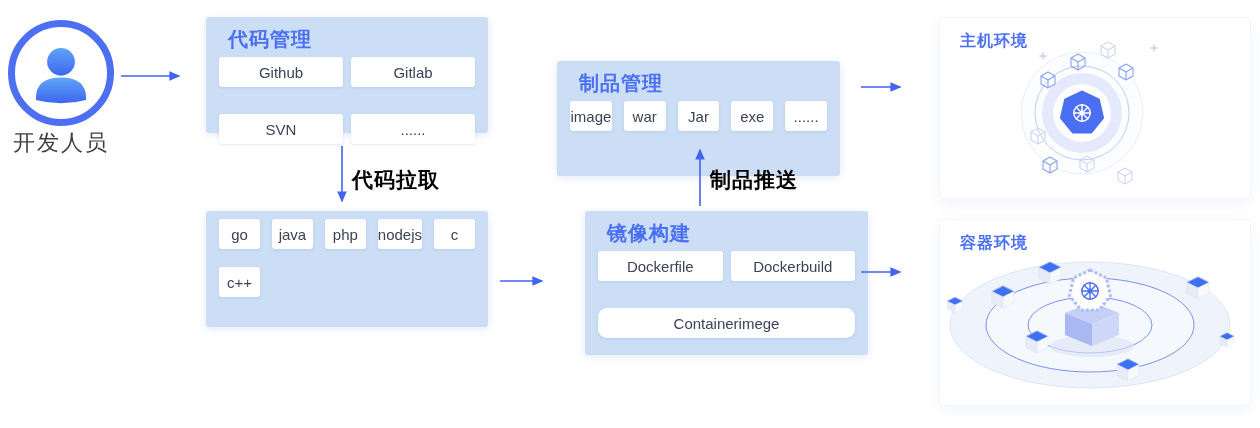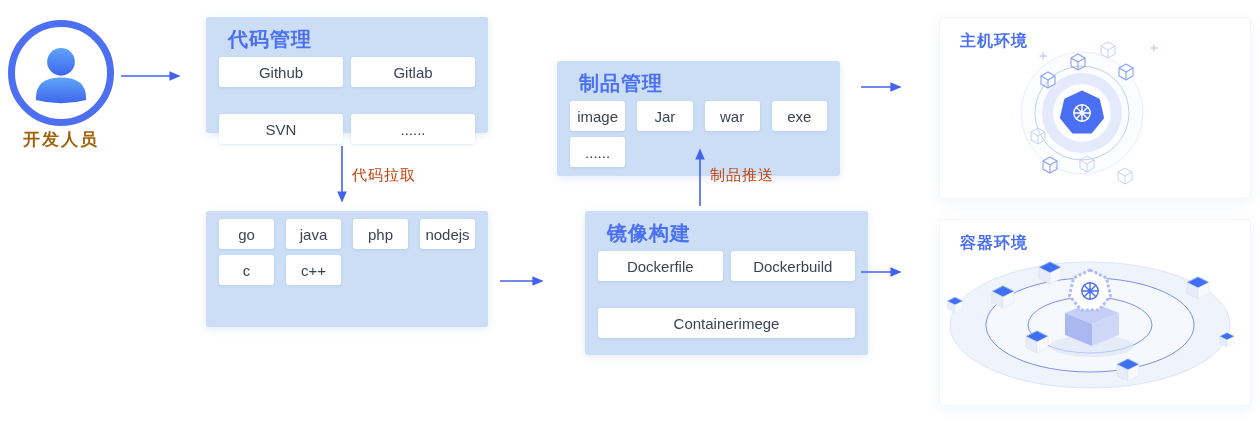--- a/index.html
+++ b/index.html
@@ -6,45 +6,45 @@
   body{font-family:"Liberation Sans","DejaVu Sans",sans-serif;}
   .stage{position:relative;width:1260px;height:428px;background:#ffffff;overflow:hidden;}
 
   
   .panel{position:absolute;background:#cbdef5;border-radius:3px;box-sizing:border-box;
          box-shadow:0 2px 8px rgba(130,160,215,.22);}
   .panel-title{color:#4a6ff2;font-size:20px;font-weight:600;letter-spacing:1px;
                padding:13px 0 0 22px;line-height:19px;}
   .pill-grid{display:grid;padding:8px 13px 0 13px;}
   .grid-2{grid-template-columns:1fr 1fr;gap:27px 8px;}
-  .grid-3{grid-template-columns:1fr 1fr 1fr 1fr;gap:6px 12px;padding-left:13px;}
+  .grid-3{grid-template-columns:1fr 1fr 1fr 1fr 1fr;gap:18px 12px;padding-left:13px;}
   .pill{height:30px;background:#ffffff;border-radius:3px;display:flex;align-items:center;
         justify-content:center;font-size:15px;color:#3c4354;
         box-shadow:0 1px 3px rgba(100,130,200,.18);white-space:nowrap;}
-  .span-all{grid-column:1/-1;}
+  .span-all{grid-column:1/-1;border-radius:9px;}
 
   
   .env-box{position:absolute;background:#ffffff;border-radius:4px;overflow:hidden;
            box-shadow:0 0 0 1px #f2f5fb,0 4px 16px rgba(160,180,225,.16);}
   .env-title{position:absolute;left:20px;top:13px;color:#4a6ff2;font-size:16px;
              font-weight:700;letter-spacing:1px;z-index:2;}
   .env-art{position:absolute;left:0;top:0;}
 
   
   .avatar{position:absolute;left:8px;top:20px;width:106px;height:106px;border-radius:50%;
           background:#ffffff;border:7px solid #4d6ff2;box-sizing:border-box;
           display:flex;align-items:center;justify-content:center;}
   .avatar::after{content:"";position:absolute;inset:1px;border-radius:50%;
                  border:1px dashed rgba(255,255,255,.75);}
   .dev-label{position:absolute;left:2px;top:128px;width:118px;text-align:center;
-             color:#a16207;font-size:17px;font-weight:700;letter-spacing:2px;}
+             color:#404040;font-size:22px;font-weight:400;letter-spacing:2px;}
 
   
   .arrows{position:absolute;left:0;top:0;pointer-events:none;}
-  .flow-label{position:absolute;color:#c2410c;font-size:15px;font-weight:400;letter-spacing:1px;}
+  .flow-label{position:absolute;color:#000000;font-size:21px;font-weight:700;letter-spacing:1px;}
   .lbl-pull{left:352px;top:166px;}
   .lbl-push{left:710px;top:166px;}
 
   
   .p-code{left:206px;top:17px;width:282px;height:116px;}
   .p-compile{left:206px;top:211px;width:282px;height:116px;}
   .p-artifact{left:557px;top:17px;width:283px;height:115px;margin-top:44px;}
   .p-image{left:557px;top:211px;width:283px;height:144px;margin-left:28px;}
   .e-host{left:940px;top:18px;width:310px;height:180px;}
   .e-container{left:940px;top:220px;width:310px;height:185px;}
@@ -86,22 +86,22 @@
       <div class="pill">nodejs</div>
       <div class="pill">c</div>
       <div class="pill">c++</div>
     </div>
   </div>
 
   <div class="panel p-artifact">
     <div class="panel-title">制品管理</div>
     <div class="pill-grid grid-3">
       <div class="pill">image</div>
+      <div class="pill">war</div>
       <div class="pill">Jar</div>
-      <div class="pill">war</div>
       <div class="pill">exe</div>
       <div class="pill">......</div>
     </div>
   </div>
 
   <div class="panel p-image">
     <div class="panel-title">镜像构建</div>
     <div class="pill-grid grid-2">
       <div class="pill">Dockerfile</div>
       <div class="pill">Dockerbuild</div>

